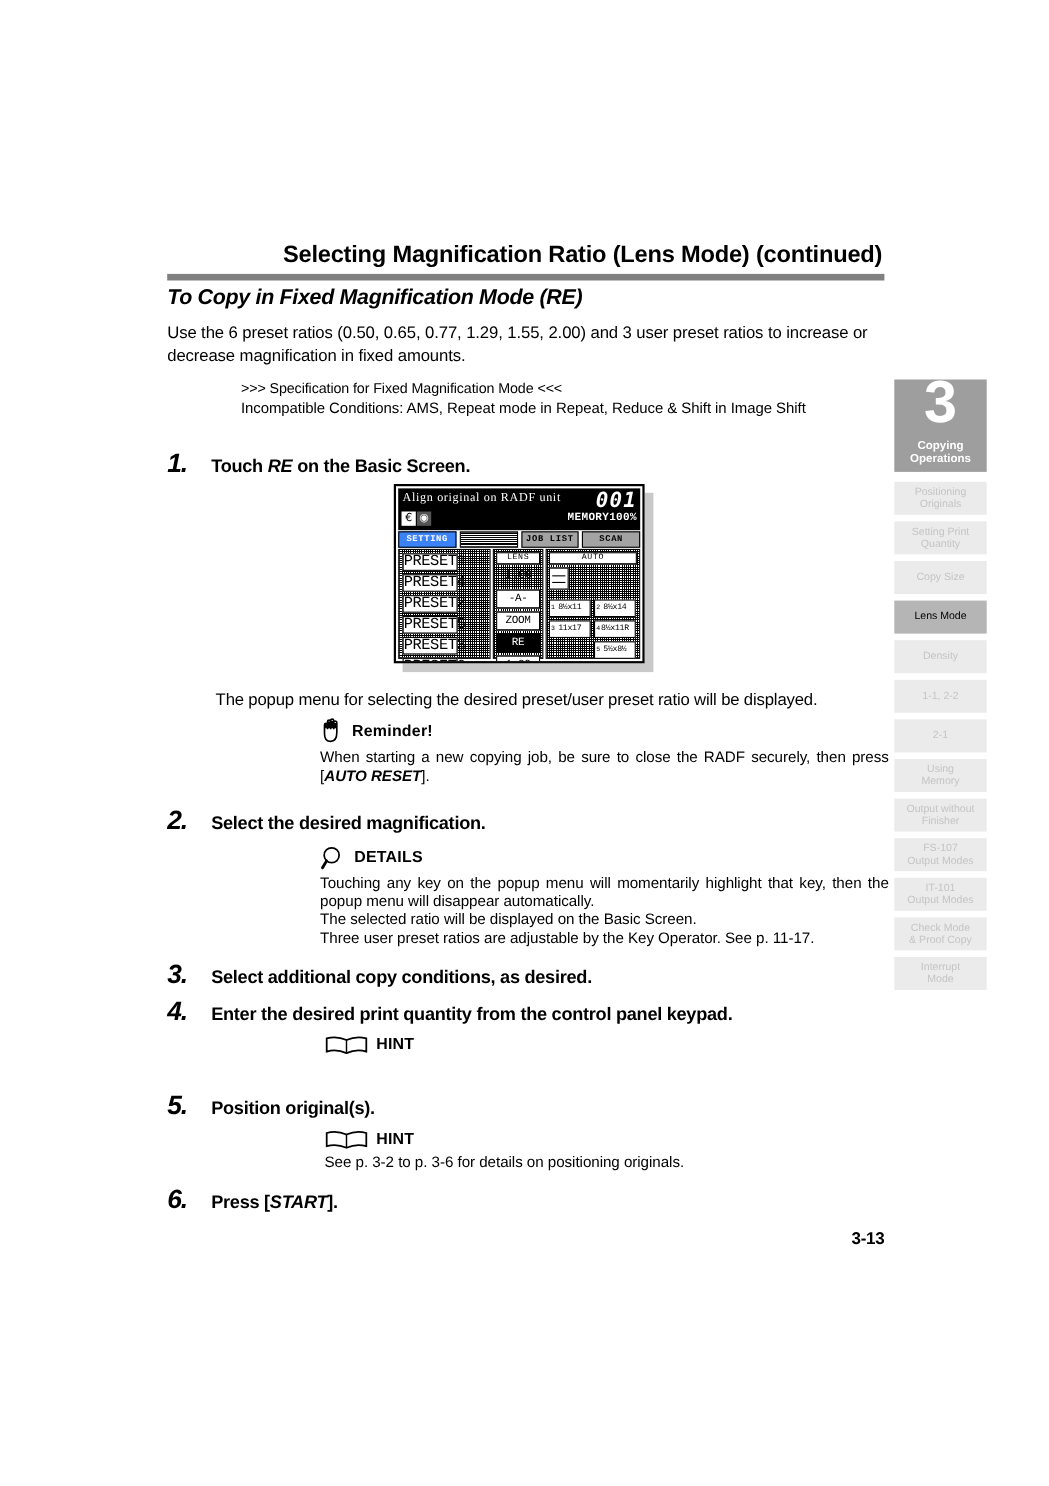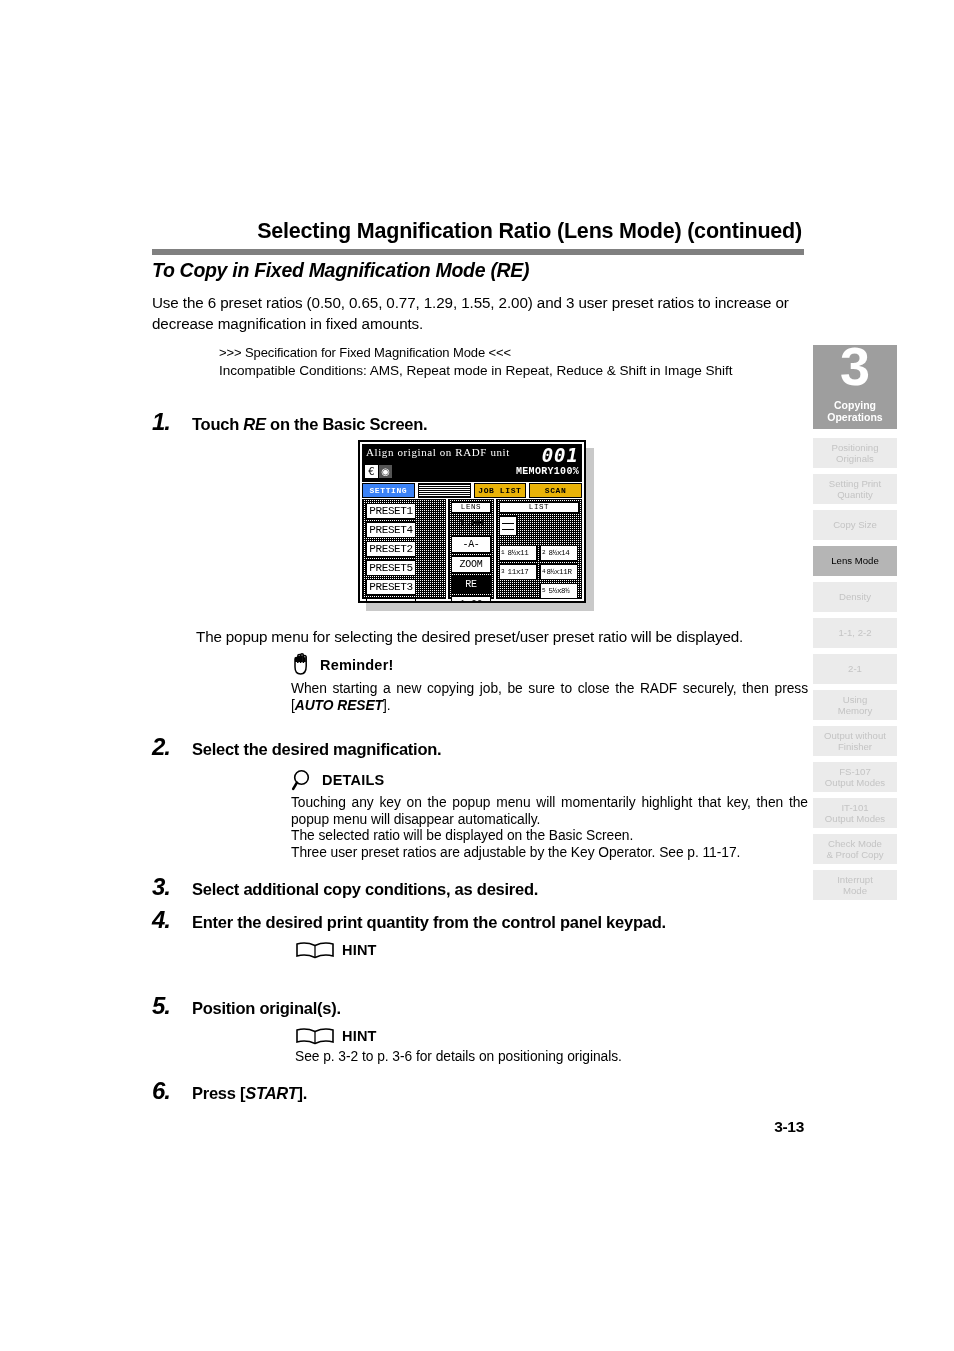--- a/index.html
+++ b/index.html
@@ -97,41 +97,41 @@
   .lcd-ico.inv { background:#555; color:#fff; }
 
   
   .lcd-tabs {
     position:absolute; left:2px; top:41px; right:2px; height:15px;
     display:flex; gap:3px;
   }
   .ltab {
     flex:1; border:1px solid #000; font-size:8px; font-weight:bold;
     text-align:center; line-height:13px; letter-spacing:0.6px;
-    background:#eab308;
+    background:#a3a3a3;
   }
   .ltab.sel { background:#3b82f6; color:#fff; }
   .ltab.dim {
     background: repeating-linear-gradient(0deg,#000 0 1px,#fff 1px 2px);
     color:transparent;
   }
 
   
   .lcd-body { position:absolute; left:2px; top:57px; right:2px; bottom:2px; display:flex; gap:2px; }
   .dith {
     background-image:
       repeating-linear-gradient(0deg, rgba(0,0,0,1) 0 1px, rgba(0,0,0,0) 1px 2px),
       repeating-linear-gradient(90deg, rgba(0,0,0,1) 0 1px, rgba(0,0,0,0) 1px 2px);
     background-color:#fff;
   }
   .col { position:relative; border:1px solid #000; }
   .col-presets { width:112px; padding:3px; display:flex; flex-wrap:wrap; gap:3px 3px; align-content:flex-start; }
   .pbtn {
     width:50px; height:16px; border:1px solid #000; background:#fff;
-    font-size:11px; text-align:center; line-height:14px; letter-spacing:-0.4px;
+    font-size:14px; text-align:center; line-height:14px; letter-spacing:-0.4px;
   }
   .col-lens { width:46px; padding:2px; }
   .col-size { flex:1; padding:2px; }
   .colhdr {
     height:11px; border:1px solid #000; background:#fff;
     font-size:7.5px; text-align:center; line-height:9px;
     letter-spacing:0.6px; margin-bottom:3px;
   }
   .lbtn {
     width:40px; height:17px; border:1px solid #000; background:#fff;
@@ -266,21 +266,21 @@
         <div class="col col-lens dith">
           <div class="colhdr">LENS</div>
           <div class="lbtn" style="border:none;background:transparent;font-size:11px;">1.00</div>
           <div class="lbtn">-A-</div>
           <div class="lbtn">ZOOM</div>
           <div class="lbtn inv">RE</div>
           <div class="lbtn">1.00</div>
         </div>
 
         <div class="col col-size dith">
-          <div class="colhdr">LIST</div>
+          <div class="colhdr">AUTO</div>
           <div class="size-grid">
             <div class="tray-ico"></div>
             <div class="spacer-row"></div>
             <div class="sbtn"><span class="tnum">1</span><span>8½x11</span></div>
             <div class="sbtn"><span class="tnum">2</span><span>8½x14</span></div>
             <div class="sbtn"><span class="tnum">3</span><span>11x17</span></div>
             <div class="sbtn"><span class="tnum">4</span><span>8½x11R</span></div>
             <div class="sbtn" style="margin-left:41px;"><span class="tnum">5</span><span>5½x8½</span></div>
           </div>
           <div class="aps">APS</div>

